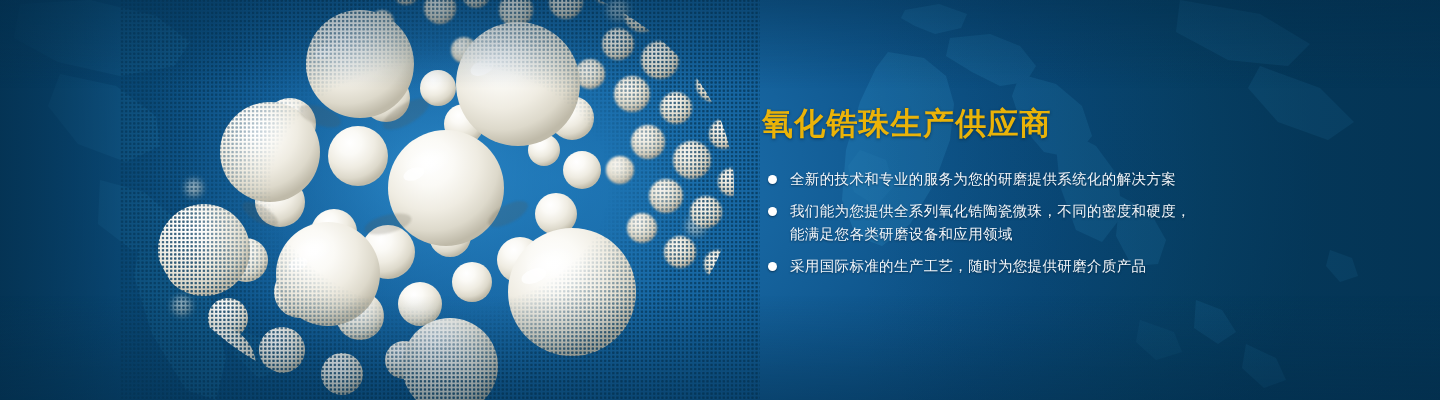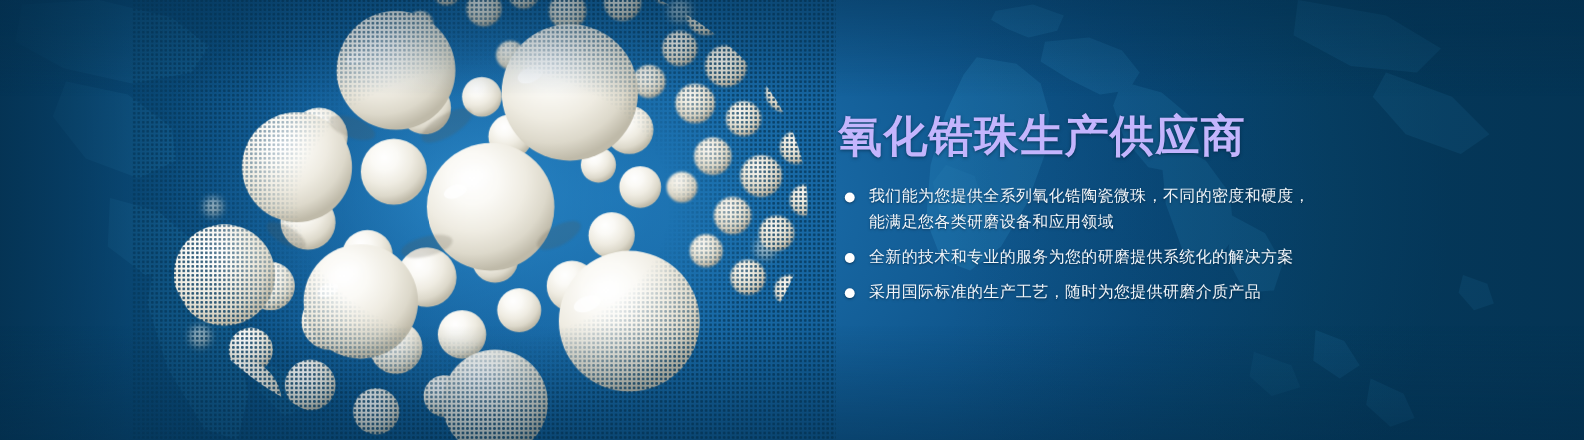--- a/index.html
+++ b/index.html
@@ -96,24 +96,24 @@
 
   
   .copy {
     position: absolute;
     left: 762px;
     top: 104px;
     width: 600px;
   }
   .headline {
     margin: 0;
-    font-size: 40px;
+    font-size: 31px;
     line-height: 40px;
     font-weight: 700;
-    color: #c4b5fd;
+    color: #eab308;
     letter-spacing: 1.2px;
     text-shadow: 0 1px 3px rgba(2,26,46,0.55);
     white-space: nowrap;
   }
 
   .points {
     margin: 24px 0 0 0;
     padding: 0;
     list-style: none;
   }
@@ -332,27 +332,27 @@
   <div class="halftone"></div>
   <div class="bg-vignette2"></div>
 
   <div class="copy">
     <h1 class="headline">氧化锆珠生产供应商</h1>
 
     <ul class="points">
 
       <li class="point">
         <span class="dot"></span>
+        <span class="line">全新的技术和专业的服务为您的研磨提供系统化的解决方案</span>
+      </li>
+
+      <li class="point">
+        <span class="dot"></span>
         <span class="line">我们能为您提供全系列氧化锆陶瓷微珠，不同的密度和硬度，</span>
         <span class="line">能满足您各类研磨设备和应用领域</span>
-      </li>
-
-      <li class="point">
-        <span class="dot"></span>
-        <span class="line">全新的技术和专业的服务为您的研磨提供系统化的解决方案</span>
       </li>
 
       <li class="point">
         <span class="dot"></span>
         <span class="line">采用国际标准的生产工艺，随时为您提供研磨介质产品</span>
       </li>
 
     </ul>
   </div>
 

